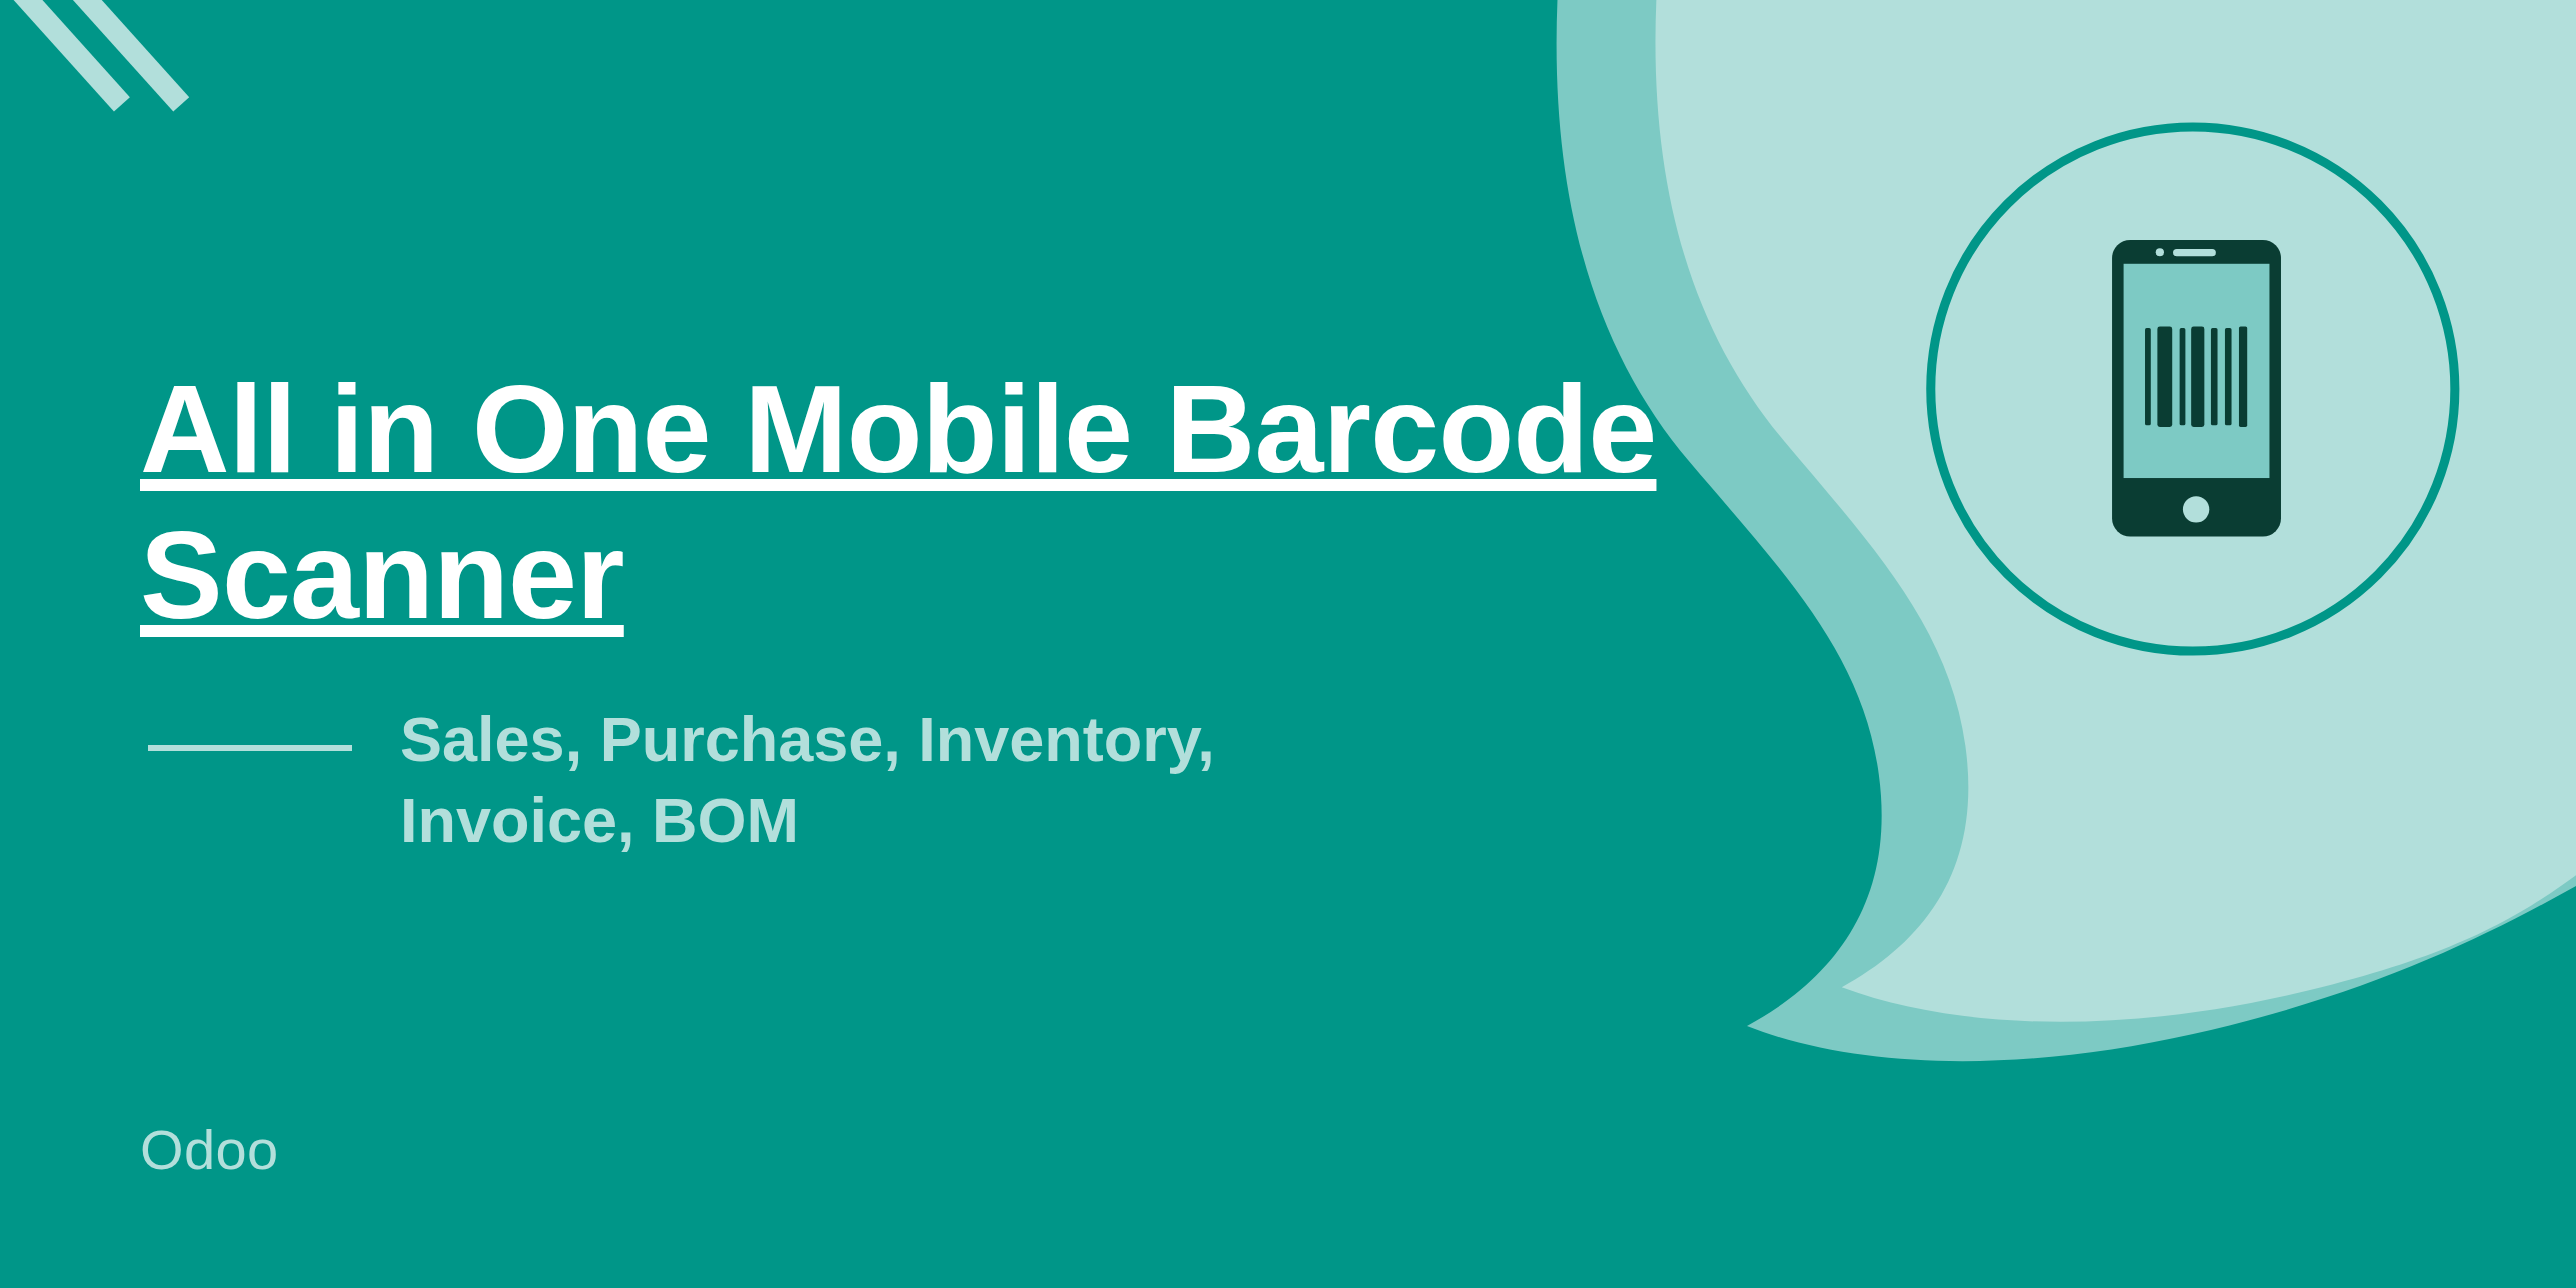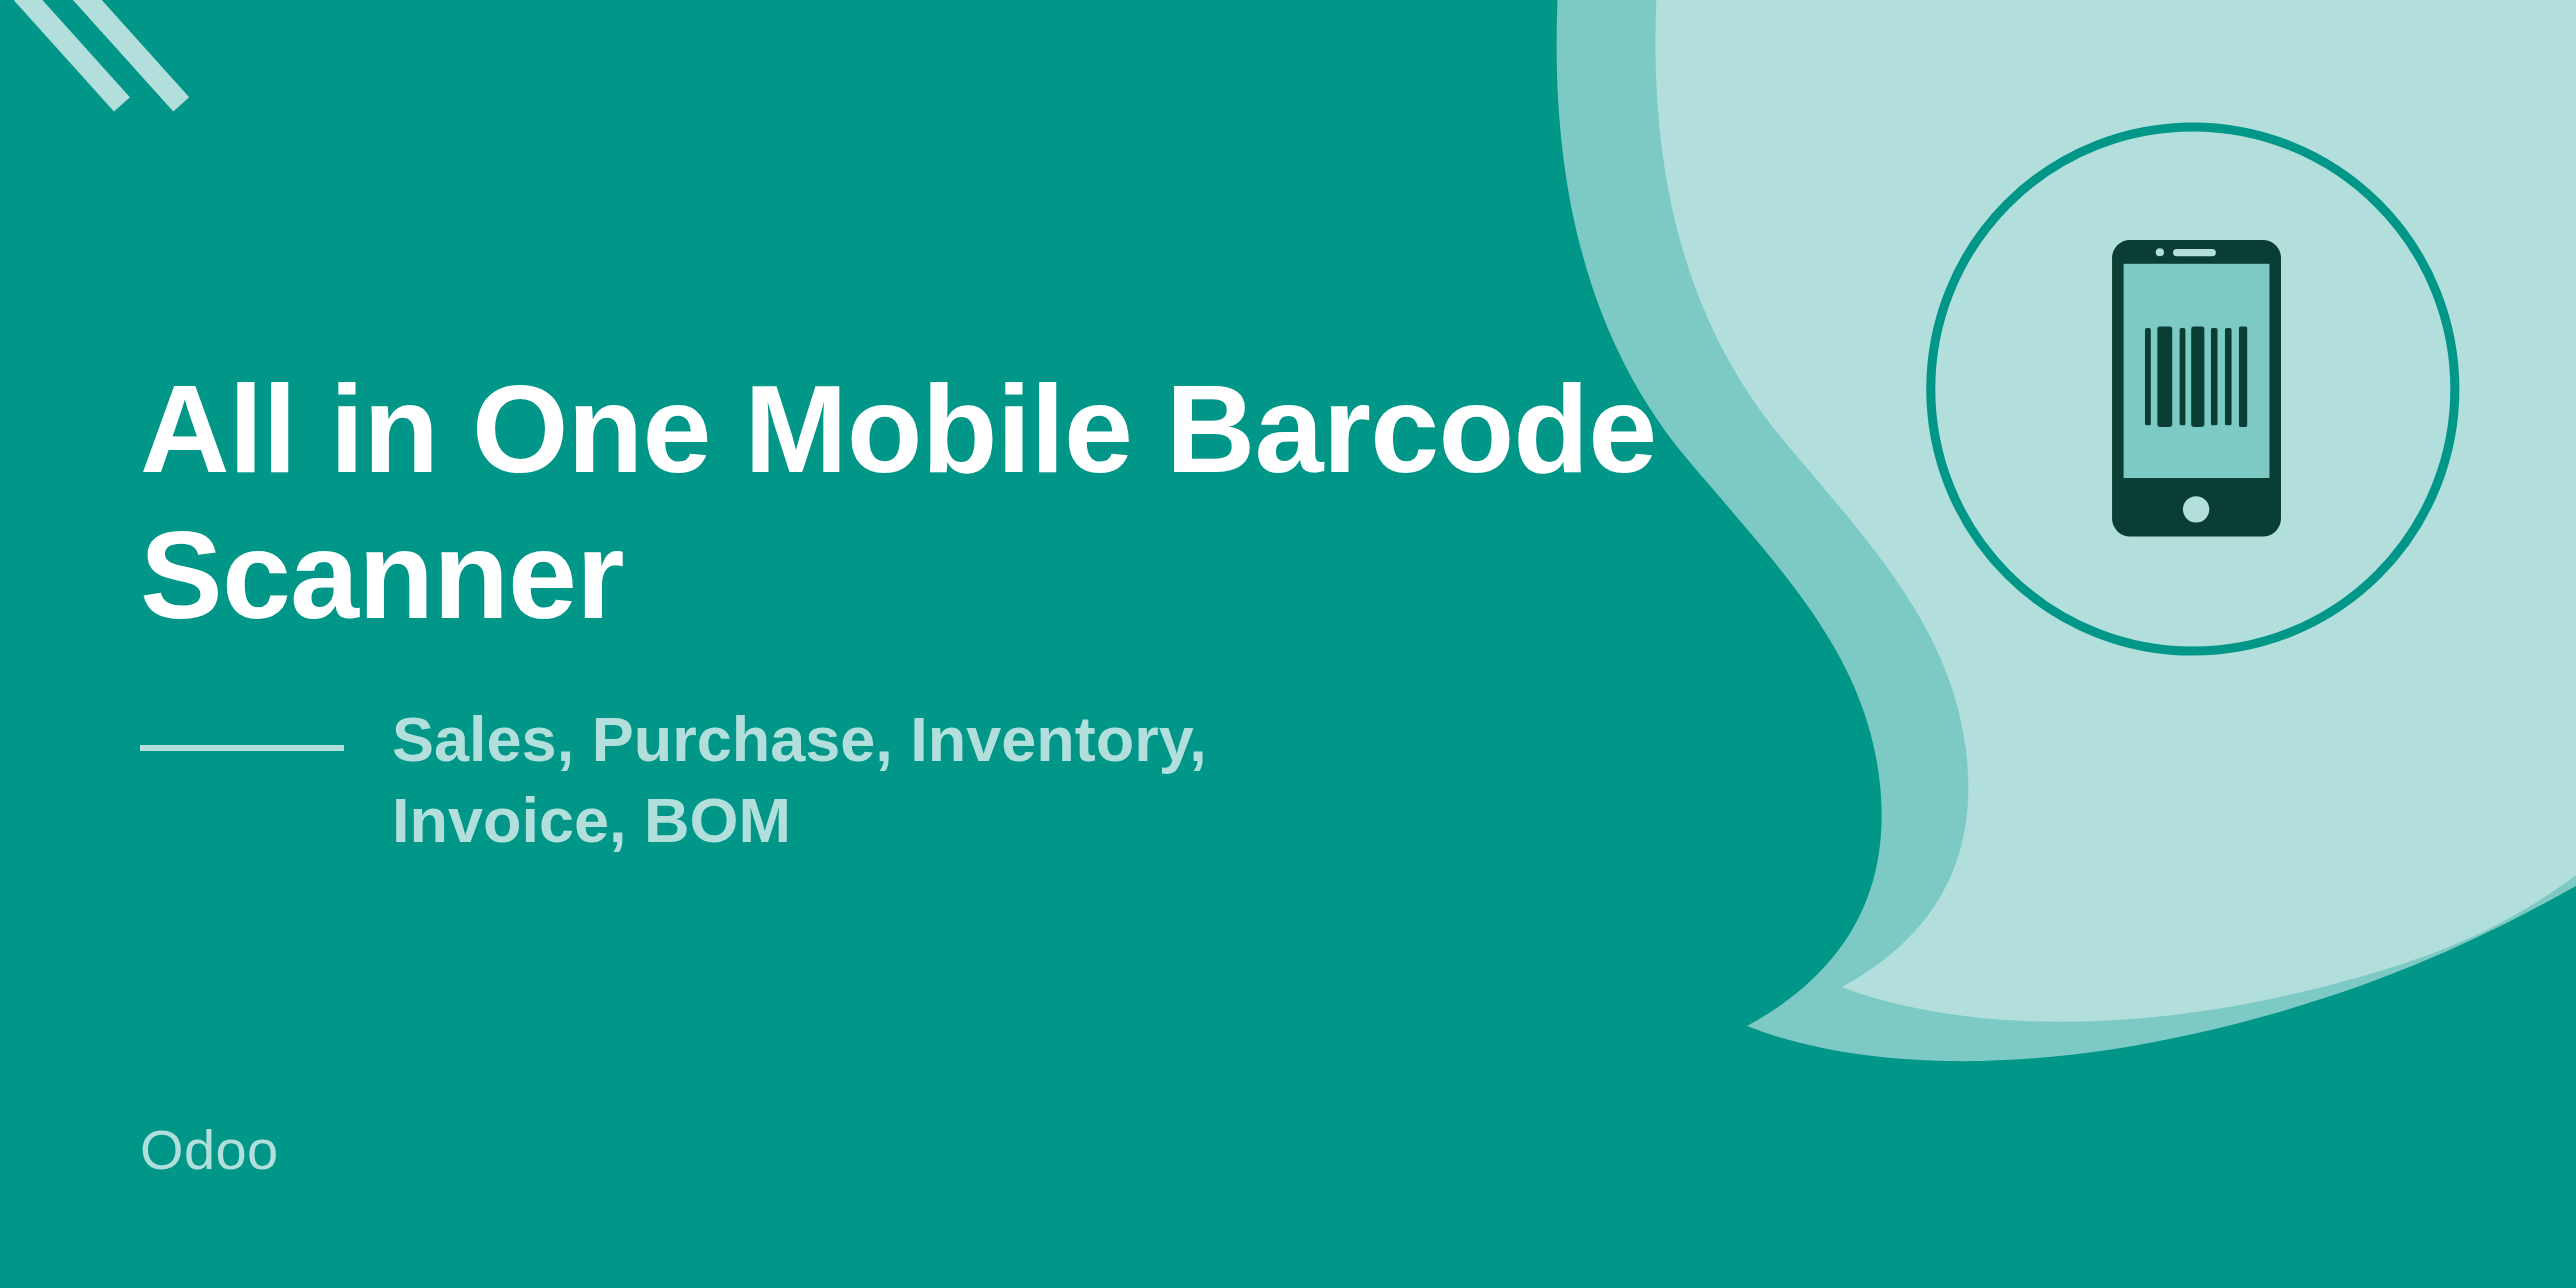--- a/index.html
+++ b/index.html
@@ -39,26 +39,27 @@
     top: 356px;
     left: 0;
     width: 1566px;
     margin: 0;
     font-size: 124px;
     line-height: 1.18;
     font-weight: 700;
     color: #ffffff;
     letter-spacing: -0.8px;
     white-space: pre-line;
+    text-decoration: underline;
   }
 
   .subtitle-row {
     position: absolute;
     top: 699px;
-    left: 0;
+    left: 8px;
     width: 1566px;
     display: flex;
     align-items: flex-start;
   }
 
   .subtitle-dash {
     flex: 0 0 auto;
     width: 204px;
     height: 5.8px;
     background: #B2DFDB;

